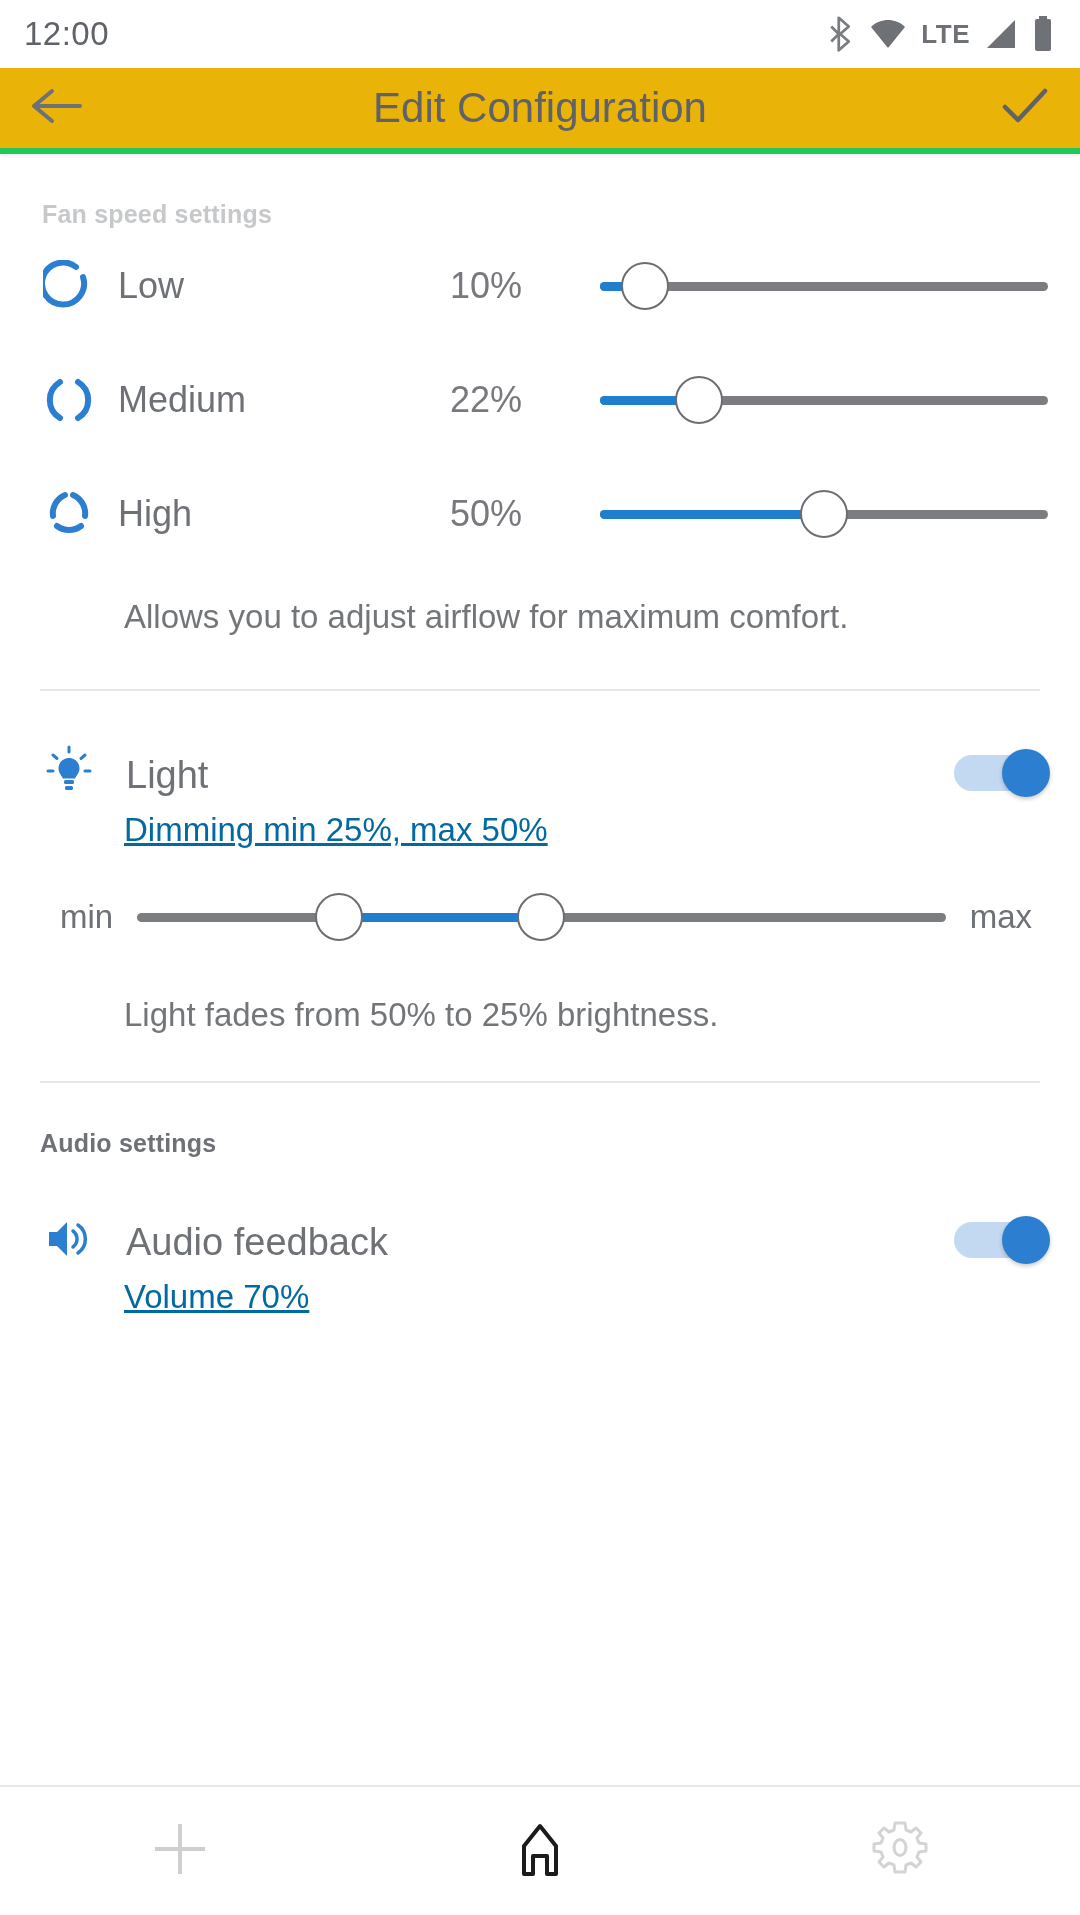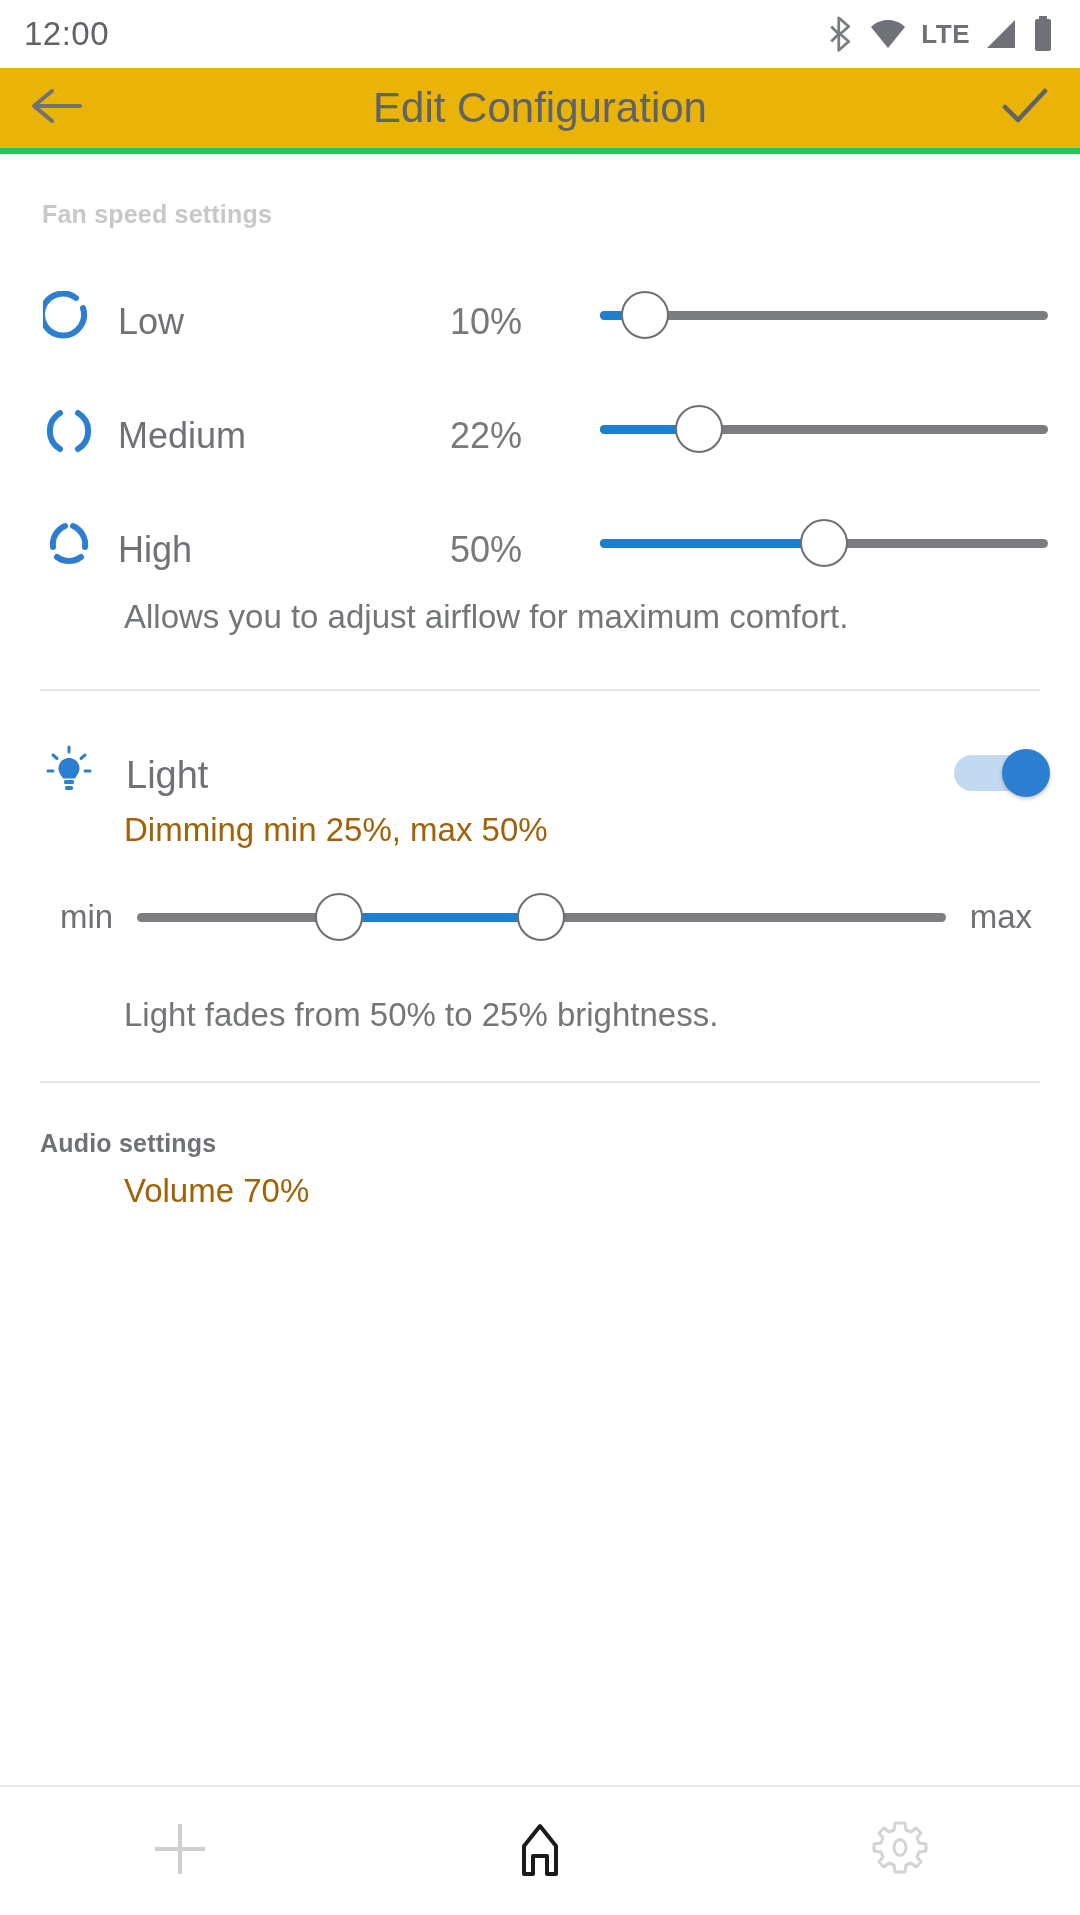--- a/index.html
+++ b/index.html
@@ -59,21 +59,21 @@
     color:#c6c8ca;
     font-weight:700;
     padding:46px 0 0 42px;
     letter-spacing:.2px;
   }
   .section-header.dark{ color:#6e7175;padding-left:40px; }
 
   
   .fan-row{
     display:flex;
-    align-items:flex-end;
+    align-items:center;
     height:114px;
     padding-left:38px;
     padding-right:32px;
   }
   .fan-icon{ width:62px; flex:0 0 62px; display:flex; align-items:center; justify-content:center; }
   .fan-label{
     font-size:36px;
     color:#6e7175;
     margin-left:18px;
     flex:0 0 auto;
@@ -166,22 +166,23 @@
     position:absolute;
     right:0; top:0;
     width:48px; height:48px;
     border-radius:50%;
     background:#2c7fd0;
     box-shadow:0 2px 4px rgba(0,0,0,.22);
   }
 
   .sub-text{
     font-size:33px;
-    color:#a16207;
+    color:#0369a1;
     padding:14px 12px 0 124px;
+    text-decoration:underline;
   }
 
   
   .range-row{
     display:flex;
     align-items:center;
     padding:40px 48px 0 60px;
   }
   .range-label{
     font-size:33px;
@@ -370,20 +371,34 @@
     </div>
     <div class="range-label">max</div>
   </div>
 
   <div class="hint-text" style="padding-top:46px;">Light fades from 50% to 25% brightness.</div>
 
   <div class="divider" style="margin-top:42px;"></div>
 
   <div class="section-header dark">Audio settings</div>
 
+  <div class="toggle-row">
+    <div class="toggle-icon">
+      <svg width="52" height="50" viewBox="0 0 52 50">
+        <path d="M6 18 L14 18 L24 8 L24 42 L14 32 L6 32 Z" fill="#2c7fd0"></path>
+        <path d="M30 17 A10 10 0 0 1 30 33" stroke="#2c7fd0" stroke-width="3.5" fill="none" stroke-linecap="round"></path>
+        <path d="M35 11 A17 17 0 0 1 35 39" stroke="#2c7fd0" stroke-width="3.5" fill="none" stroke-linecap="round"></path>
+      </svg>
+    </div>
+    <div class="toggle-label">Audio feedback</div>
+    <div class="switch">
+      <div class="switch-track"></div>
+      <div class="switch-thumb"></div>
+    </div>
+  </div>
 
   <div class="sub-text">Volume 70%</div>
 
 </div>
 
 <div class="bottom-nav">
   <div class="nav-item">
     <span>
       <svg width="66" height="66" viewBox="0 0 66 66">
           <path d="M33 8 L33 58 M8 33 L58 33" stroke="#cfcfcf" stroke-width="4" stroke-linecap="butt"></path>

